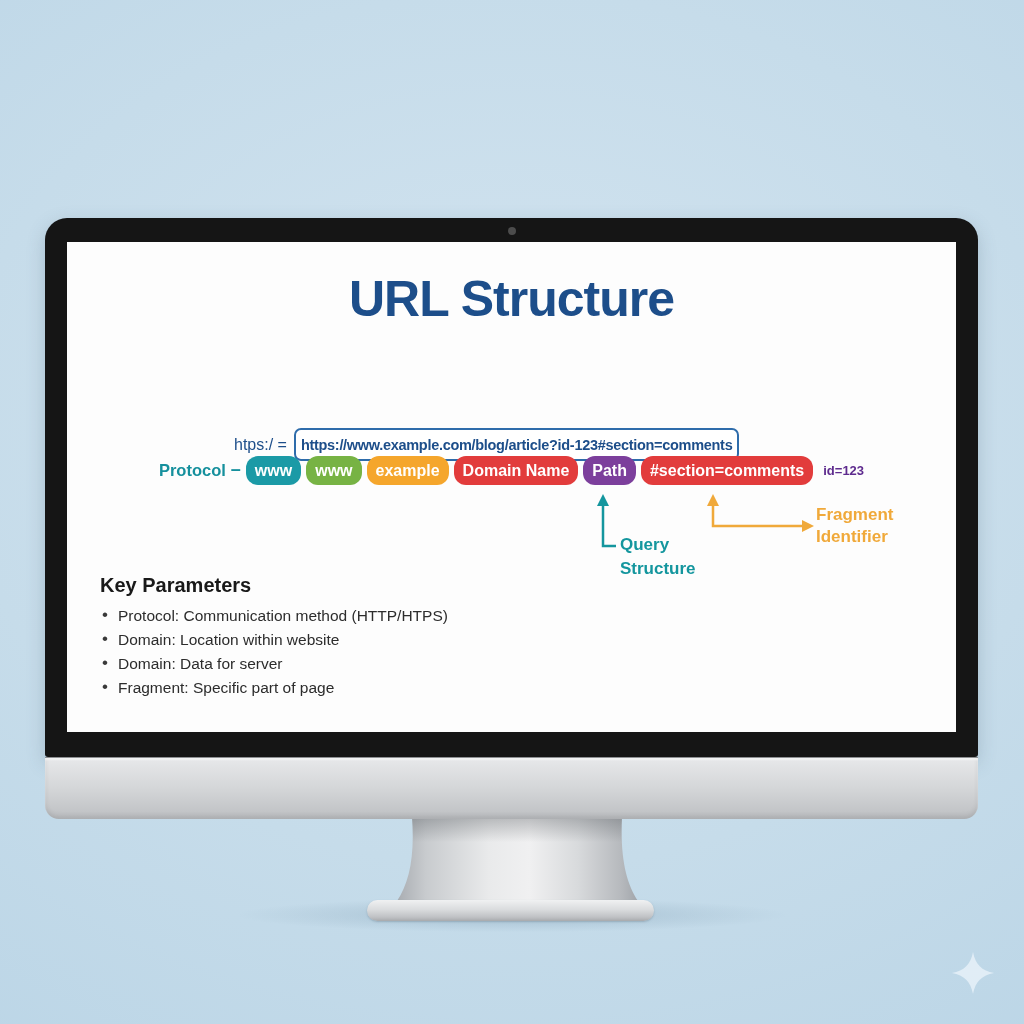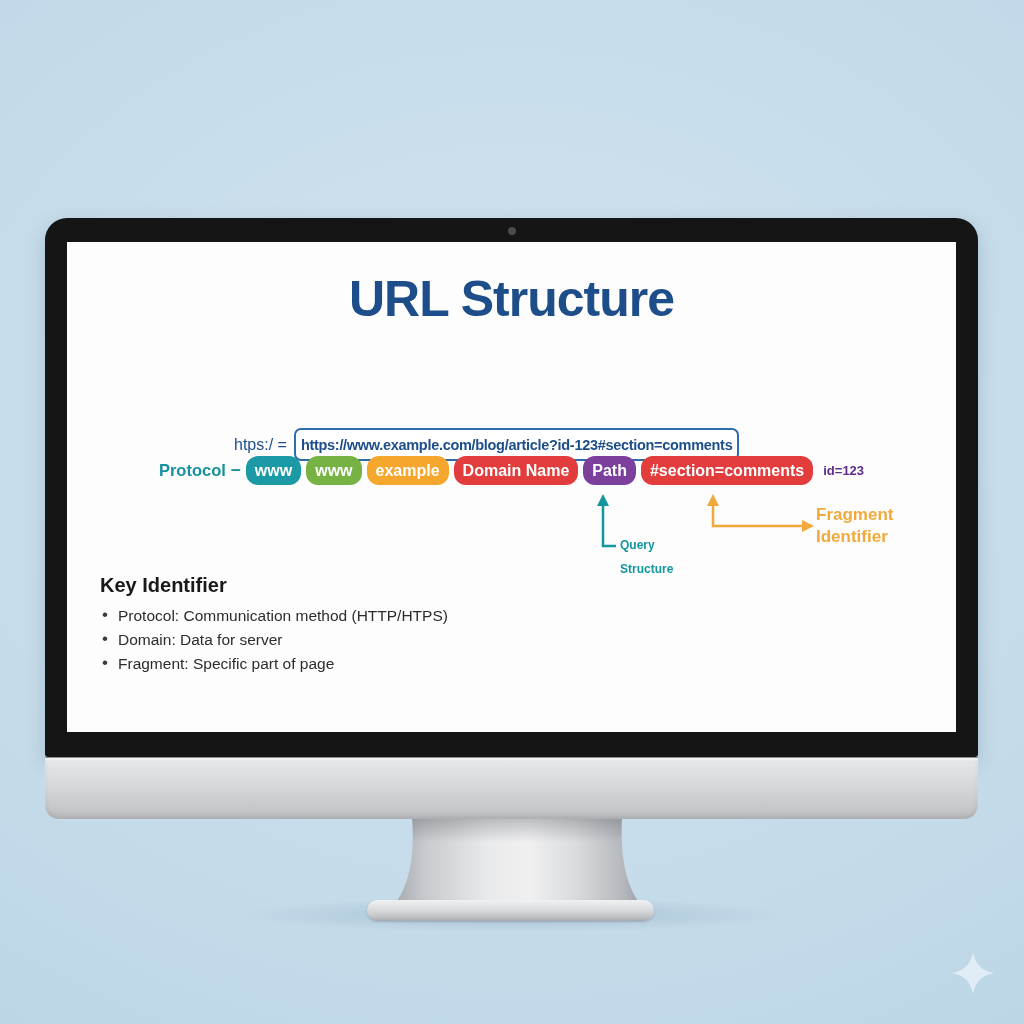--- a/index.html
+++ b/index.html
@@ -63,21 +63,21 @@
     color:#fff;font-size:16px;font-weight:bold;white-space:nowrap;
   }
   .id-suffix{color:var(--purple-text,#5e2b8e);font-size:13px;margin-left:5px;}
   .arrows{position:absolute;left:0;top:0;width:889px;height:490px;pointer-events:none;}
   .teal-line{fill:none;stroke:var(--teal,#14969e);stroke-width:2.5;}
   .teal-head{fill:var(--teal,#14969e);}
   .orange-line{fill:none;stroke:var(--orange,#f0a93a);stroke-width:2.5;}
   .orange-head{fill:var(--orange,#f0a93a);}
   .query-label{
     position:absolute;left:553px;top:291px;color:var(--teal,#14969e);
-    font-size:12px;font-weight:bold;line-height:24px;
+    font-size:17px;font-weight:bold;line-height:24px;
   }
   .fragment-label{
     position:absolute;left:749px;top:262px;color:var(--orange,#f0a93a);
     font-size:17px;font-weight:bold;line-height:22px;
   }
   .key-components{position:absolute;left:33px;top:332px;}
   .key-components h2{margin:0 0 10px 0;font-size:20px;font-weight:bold;color:#191919;}
   .key-components ul{margin:0;padding:0;list-style:none;}
   .key-components li{
     position:relative;margin:0 17px 7px 0;padding-left:18px;
@@ -148,23 +148,24 @@
         <div>Query</div>
         <div>Structure</div>
       </div>
 
       <div class="fragment-label">
         <div>Fragment</div>
         <div>Identifier</div>
       </div>
 
       <div class="key-components">
-        <h2>Key Identifier</h2>
+        <h2>Key Parameters</h2>
         <ul>
             <li><span class="kc-term">Protocol:</span><span class="kc-desc"> Communication method (HTTP/HTPS)</span></li>
+            <li><span class="kc-term">Domain:</span><span class="kc-desc"> Location within website</span></li>
             <li><span class="kc-term">Domain:</span><span class="kc-desc"> Data for server</span></li>
             <li><span class="kc-term">Fragment:</span><span class="kc-desc"> Specific part of page</span></li>
           </ul>
       </div>
 
     </div>
   </div>
 
   <div class="chin"></div>
 

